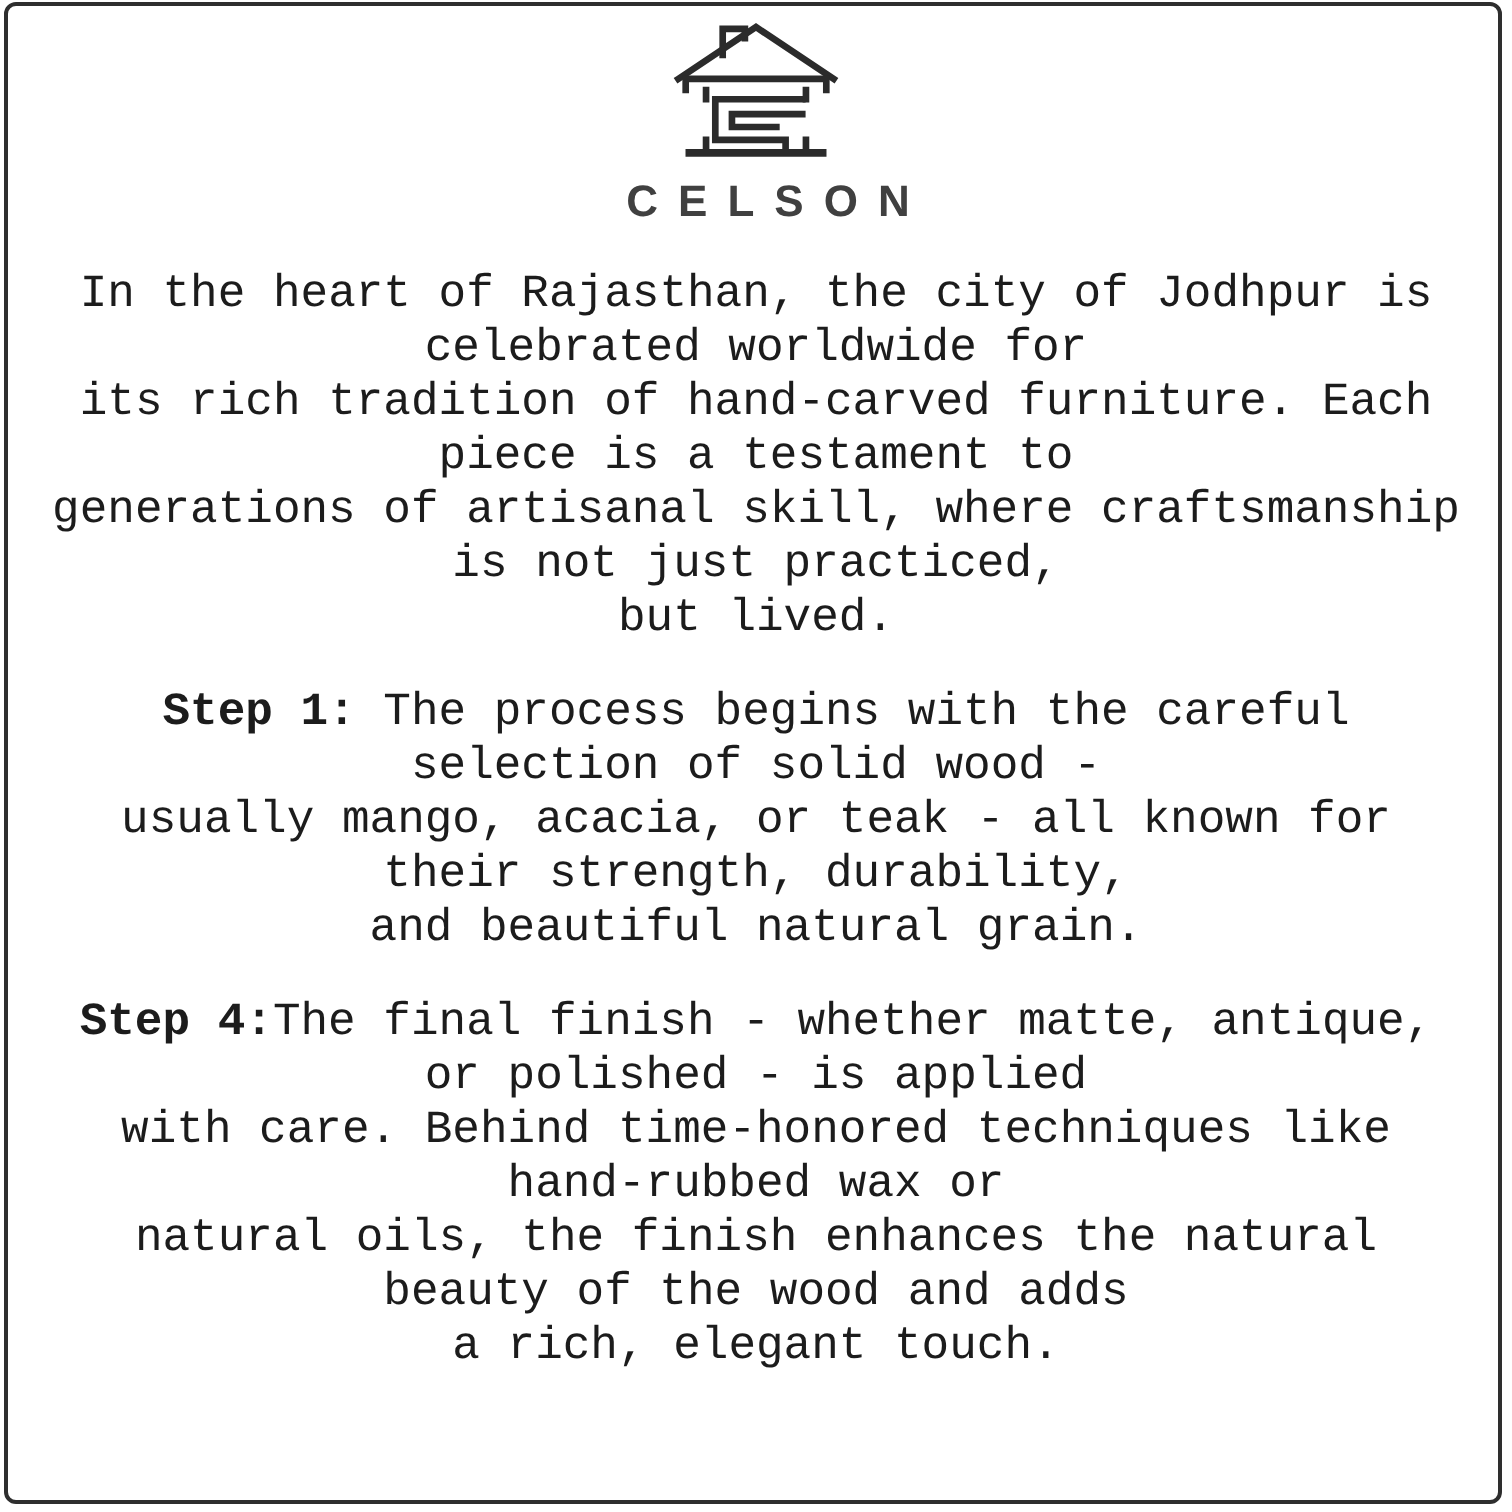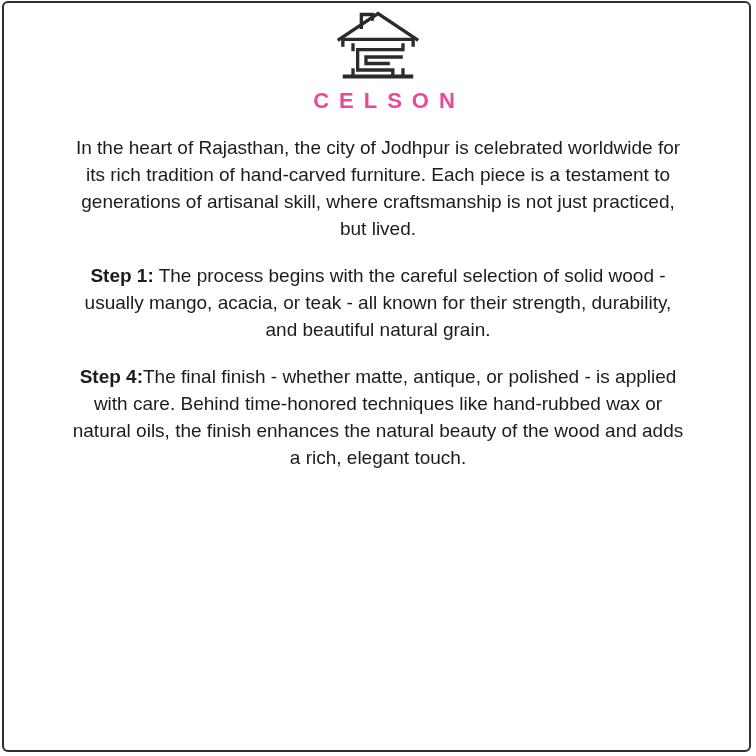--- a/index.html
+++ b/index.html
@@ -23,35 +23,36 @@
     pointer-events: none;
   }
   .brand-header { padding-top: 8px; }
   .logo { display: block; margin: 0 auto; }
   .brand-name {
     margin-top: 6px;
     font-size: 22px;
     font-weight: bold;
     letter-spacing: 10px;
     padding-left: 10px; 
-    color: #ec4899;
+    color: #404040;
     margin-left: 12px;
   }
   .page-title {
     margin: 13px 0 0 0;
     font-size: 20px;
     font-weight: bold;
     letter-spacing: 4px;
     color: #1c1c1c;
   }
   .body-par {
-    font-size: 19px;
+    font-size: 23px;
     line-height: 27px;
     white-space: pre-line;
     margin: 20px 24px 0 24px;
+    font-family: Liberation Mono, monospace;
   }
   .body-par strong { font-weight: bold; }
   .step3 { margin-top: 12px; }
   .closing { margin-top: 0; }
 </style>
 </head>
 <body>
 
 <div class="page">
   <div class="frame"></div>

